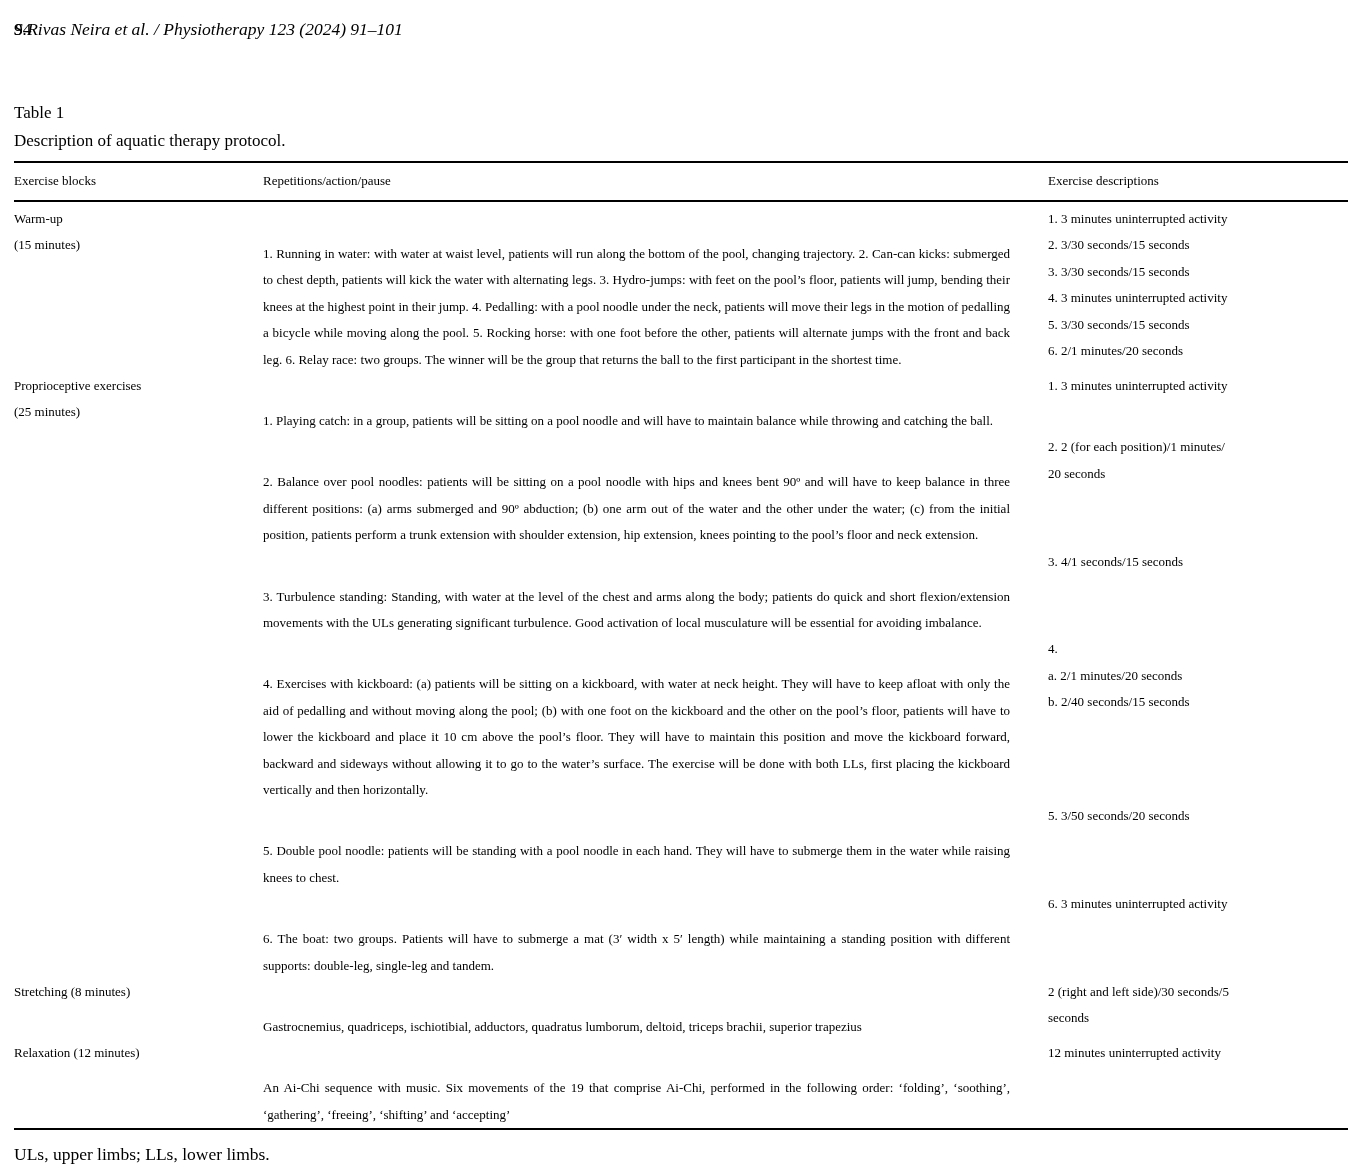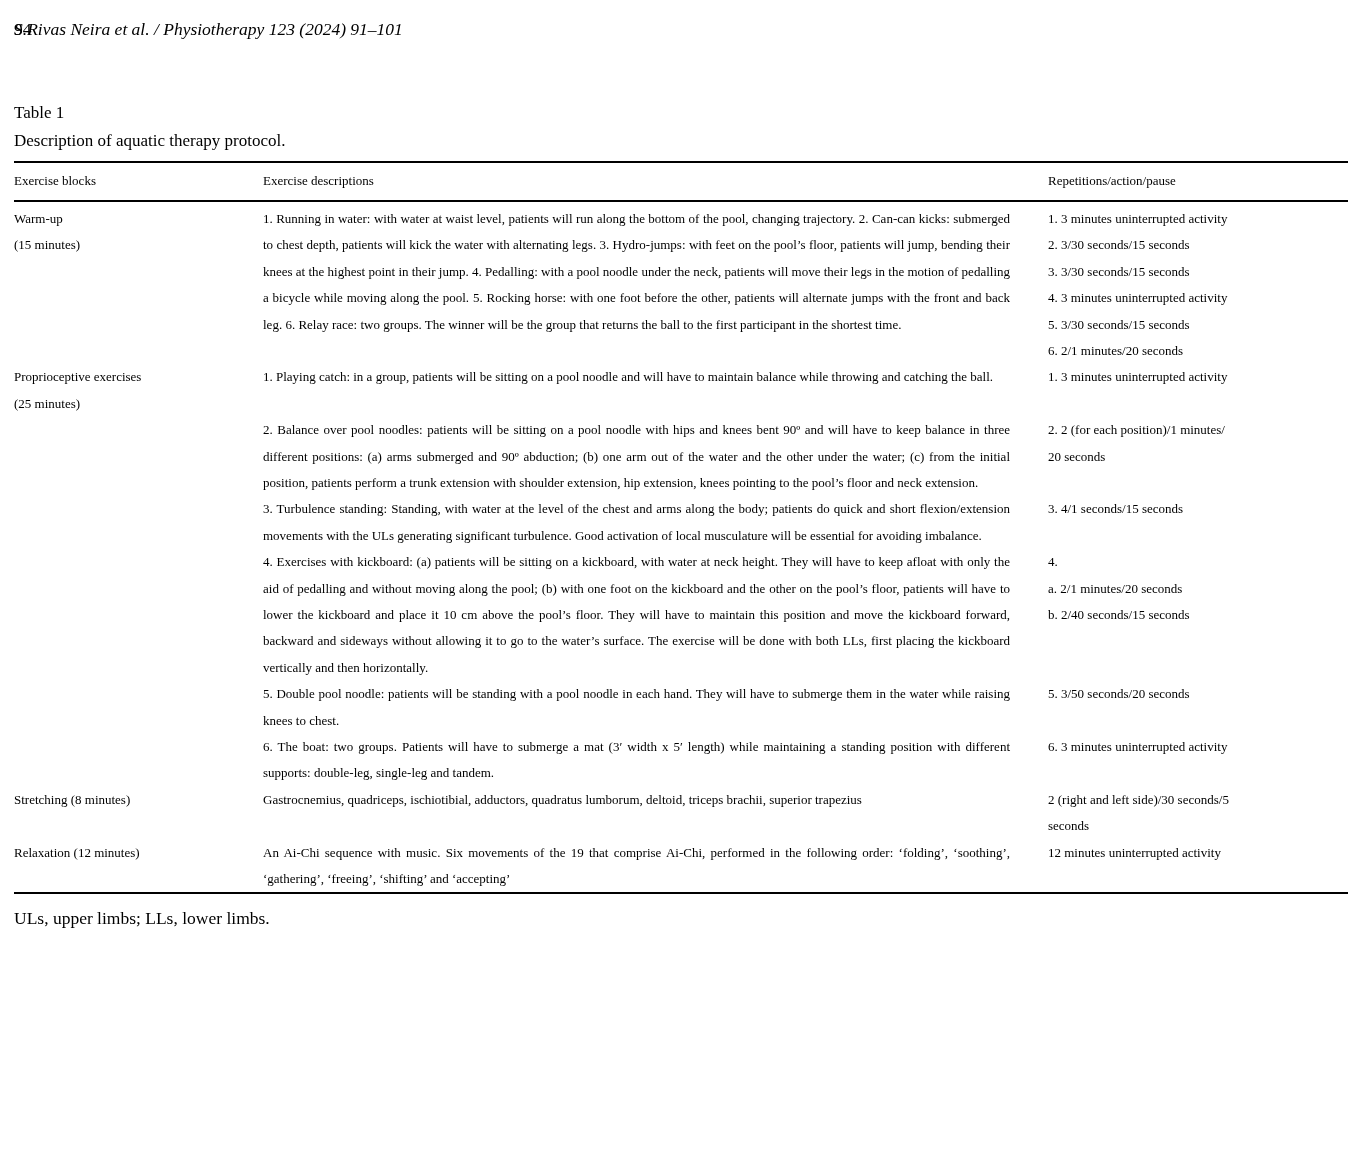--- a/index.html
+++ b/index.html
@@ -57,20 +57,21 @@
   .thead {
     padding: 5px 0 6px 0;
   }
   .tbody {
     padding-top: 4px;
   }
   .cell.desc {
     text-align: justify;
     padding-right: 38px;
     box-sizing: border-box;
+    margin-top: 35px;
   }
   .cell.block, .cell.reps {
     white-space: pre-line;
   }
   .footnote {
     margin-top: 11px;
     font-size: 17.5px;
     line-height: 26px;
   }
 </style>
@@ -87,22 +88,22 @@
   <div class="caption">
     <div>Table 1</div>
     <div>Description of aquatic therapy protocol.</div>
   </div>
 
   <div>
     <div class="rule thick"></div>
 
     <div class="grid thead">
       <div class="cell head">Exercise blocks</div>
+      <div class="cell head">Repetitions/action/pause</div>
       <div class="cell head">Exercise descriptions</div>
-      <div class="cell head">Repetitions/action/pause</div>
     </div>
 
     <div class="rule mid"></div>
 
     <div class="grid tbody">
 
       <div class="cell block">Warm-up
 (15 minutes)</div>
       <div class="cell desc">1. Running in water: with water at waist level, patients will run along the bottom of the pool, changing trajectory. 2. Can-can kicks: submerged to chest depth, patients will kick the water with alternating legs. 3. Hydro-jumps: with feet on the pool’s floor, patients will jump, bending their knees at the highest point in their jump. 4. Pedalling: with a pool noodle under the neck, patients will move their legs in the motion of pedalling a bicycle while moving along the pool. 5. Rocking horse: with one foot before the other, patients will alternate jumps with the front and back leg. 6. Relay race: two groups. The winner will be the group that returns the ball to the first participant in the shortest time.</div>
       <div class="cell reps">1. 3 minutes uninterrupted activity

